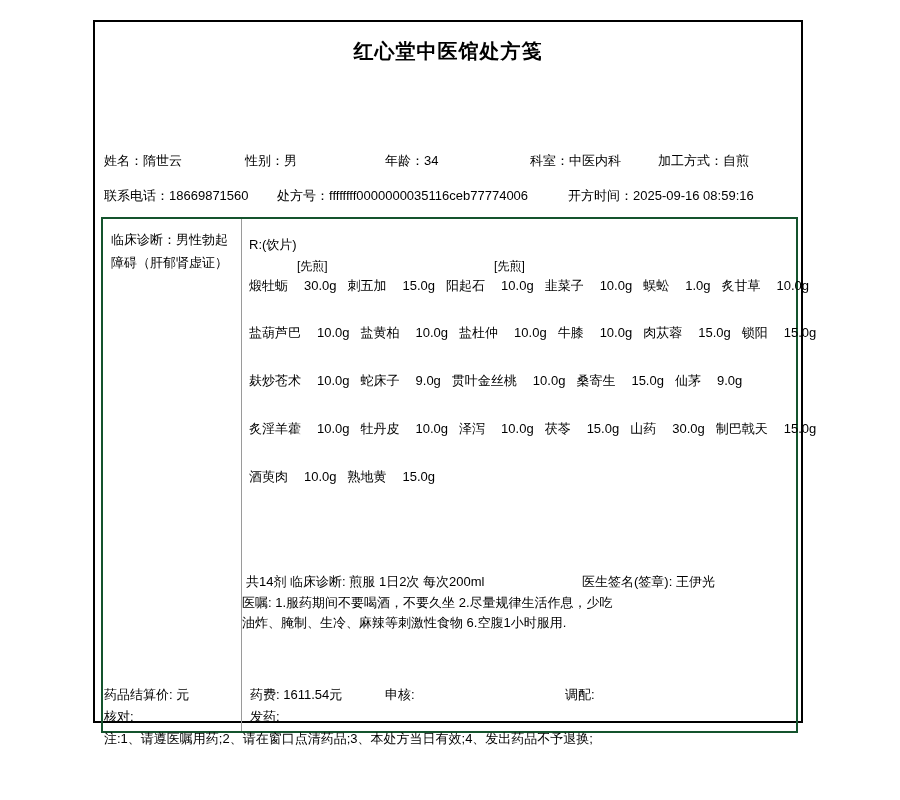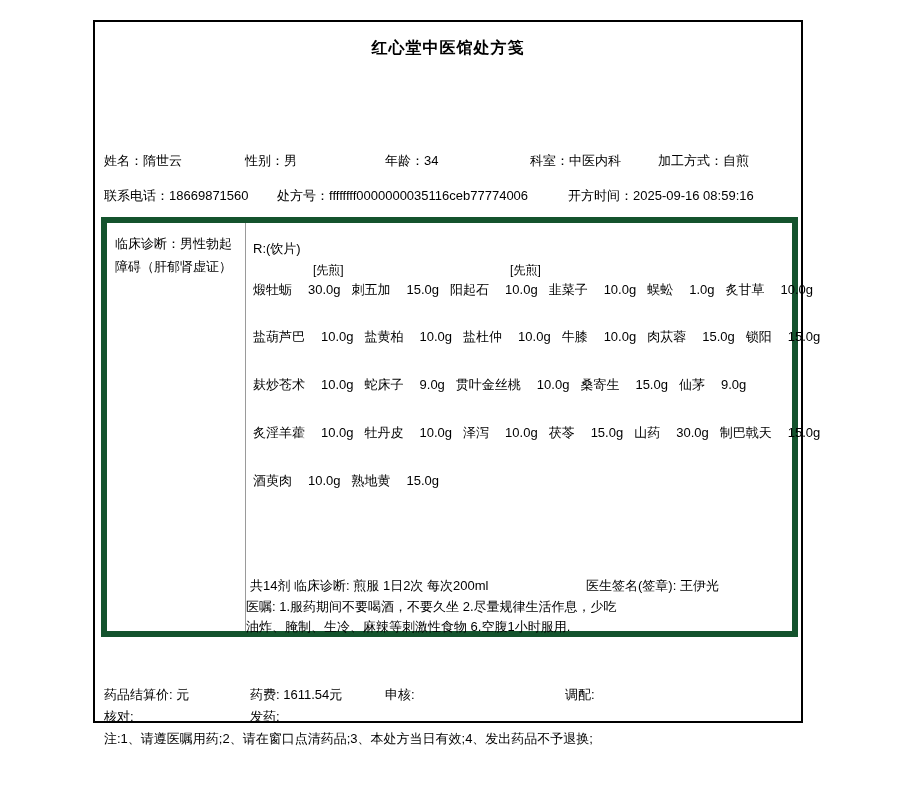--- a/index.html
+++ b/index.html
@@ -7,40 +7,40 @@
     width:900px;height:800px;background:#ffffff;position:relative;
     font-family:"Liberation Sans","DejaVu Sans",sans-serif;color:#000;
     font-size:13px;
   }
   .sheet{
     position:absolute;left:93px;top:20px;width:706px;height:699px;
     border:2px solid #000;background:#fff;
   }
   .title{
     position:absolute;left:0;top:16px;width:100%;text-align:center;
-    font-size:16px;font-weight:bold;letter-spacing:1px;white-space:nowrap;
+    font-size:20px;font-weight:bold;letter-spacing:1px;white-space:nowrap;
   }
   .abs{position:absolute;white-space:nowrap;margin-top:36px;}
   .rx-box{
-    position:absolute;left:6px;top:195px;width:697px;height:420px;
-    border:6px solid #14532d;box-sizing:border-box;
+    position:absolute;left:6px;top:195px;width:697px;height:516px;
+    border:2px solid #14532d;box-sizing:border-box;
   }
   .rx-divider{
     position:absolute;left:138px;top:0;width:1px;height:100%;background:#9a9a9a;
   }
   .diagnosis{
     position:absolute;left:8px;top:9px;width:126px;
     line-height:23px;
   }
   .rx-abs{position:absolute;white-space:nowrap;}
   .rx-line{position:absolute;white-space:nowrap;height:17px;}
   .herb{position:relative;display:inline-block;margin-right:11px;white-space:nowrap;}
   .herb-dose{margin-left:16px;}
   .pre-note{
-    position:absolute;top:-19px;left:48px;font-size:12px;white-space:nowrap;margin-left:12px;
+    position:absolute;top:-19px;left:48px;font-size:12px;white-space:nowrap;
   }
   .advice{line-height:20px;}
 </style>
 </head>
 <body>
 
 <div class="sheet">
 
   <div class="title">红心堂中医馆处方笺</div>
 

